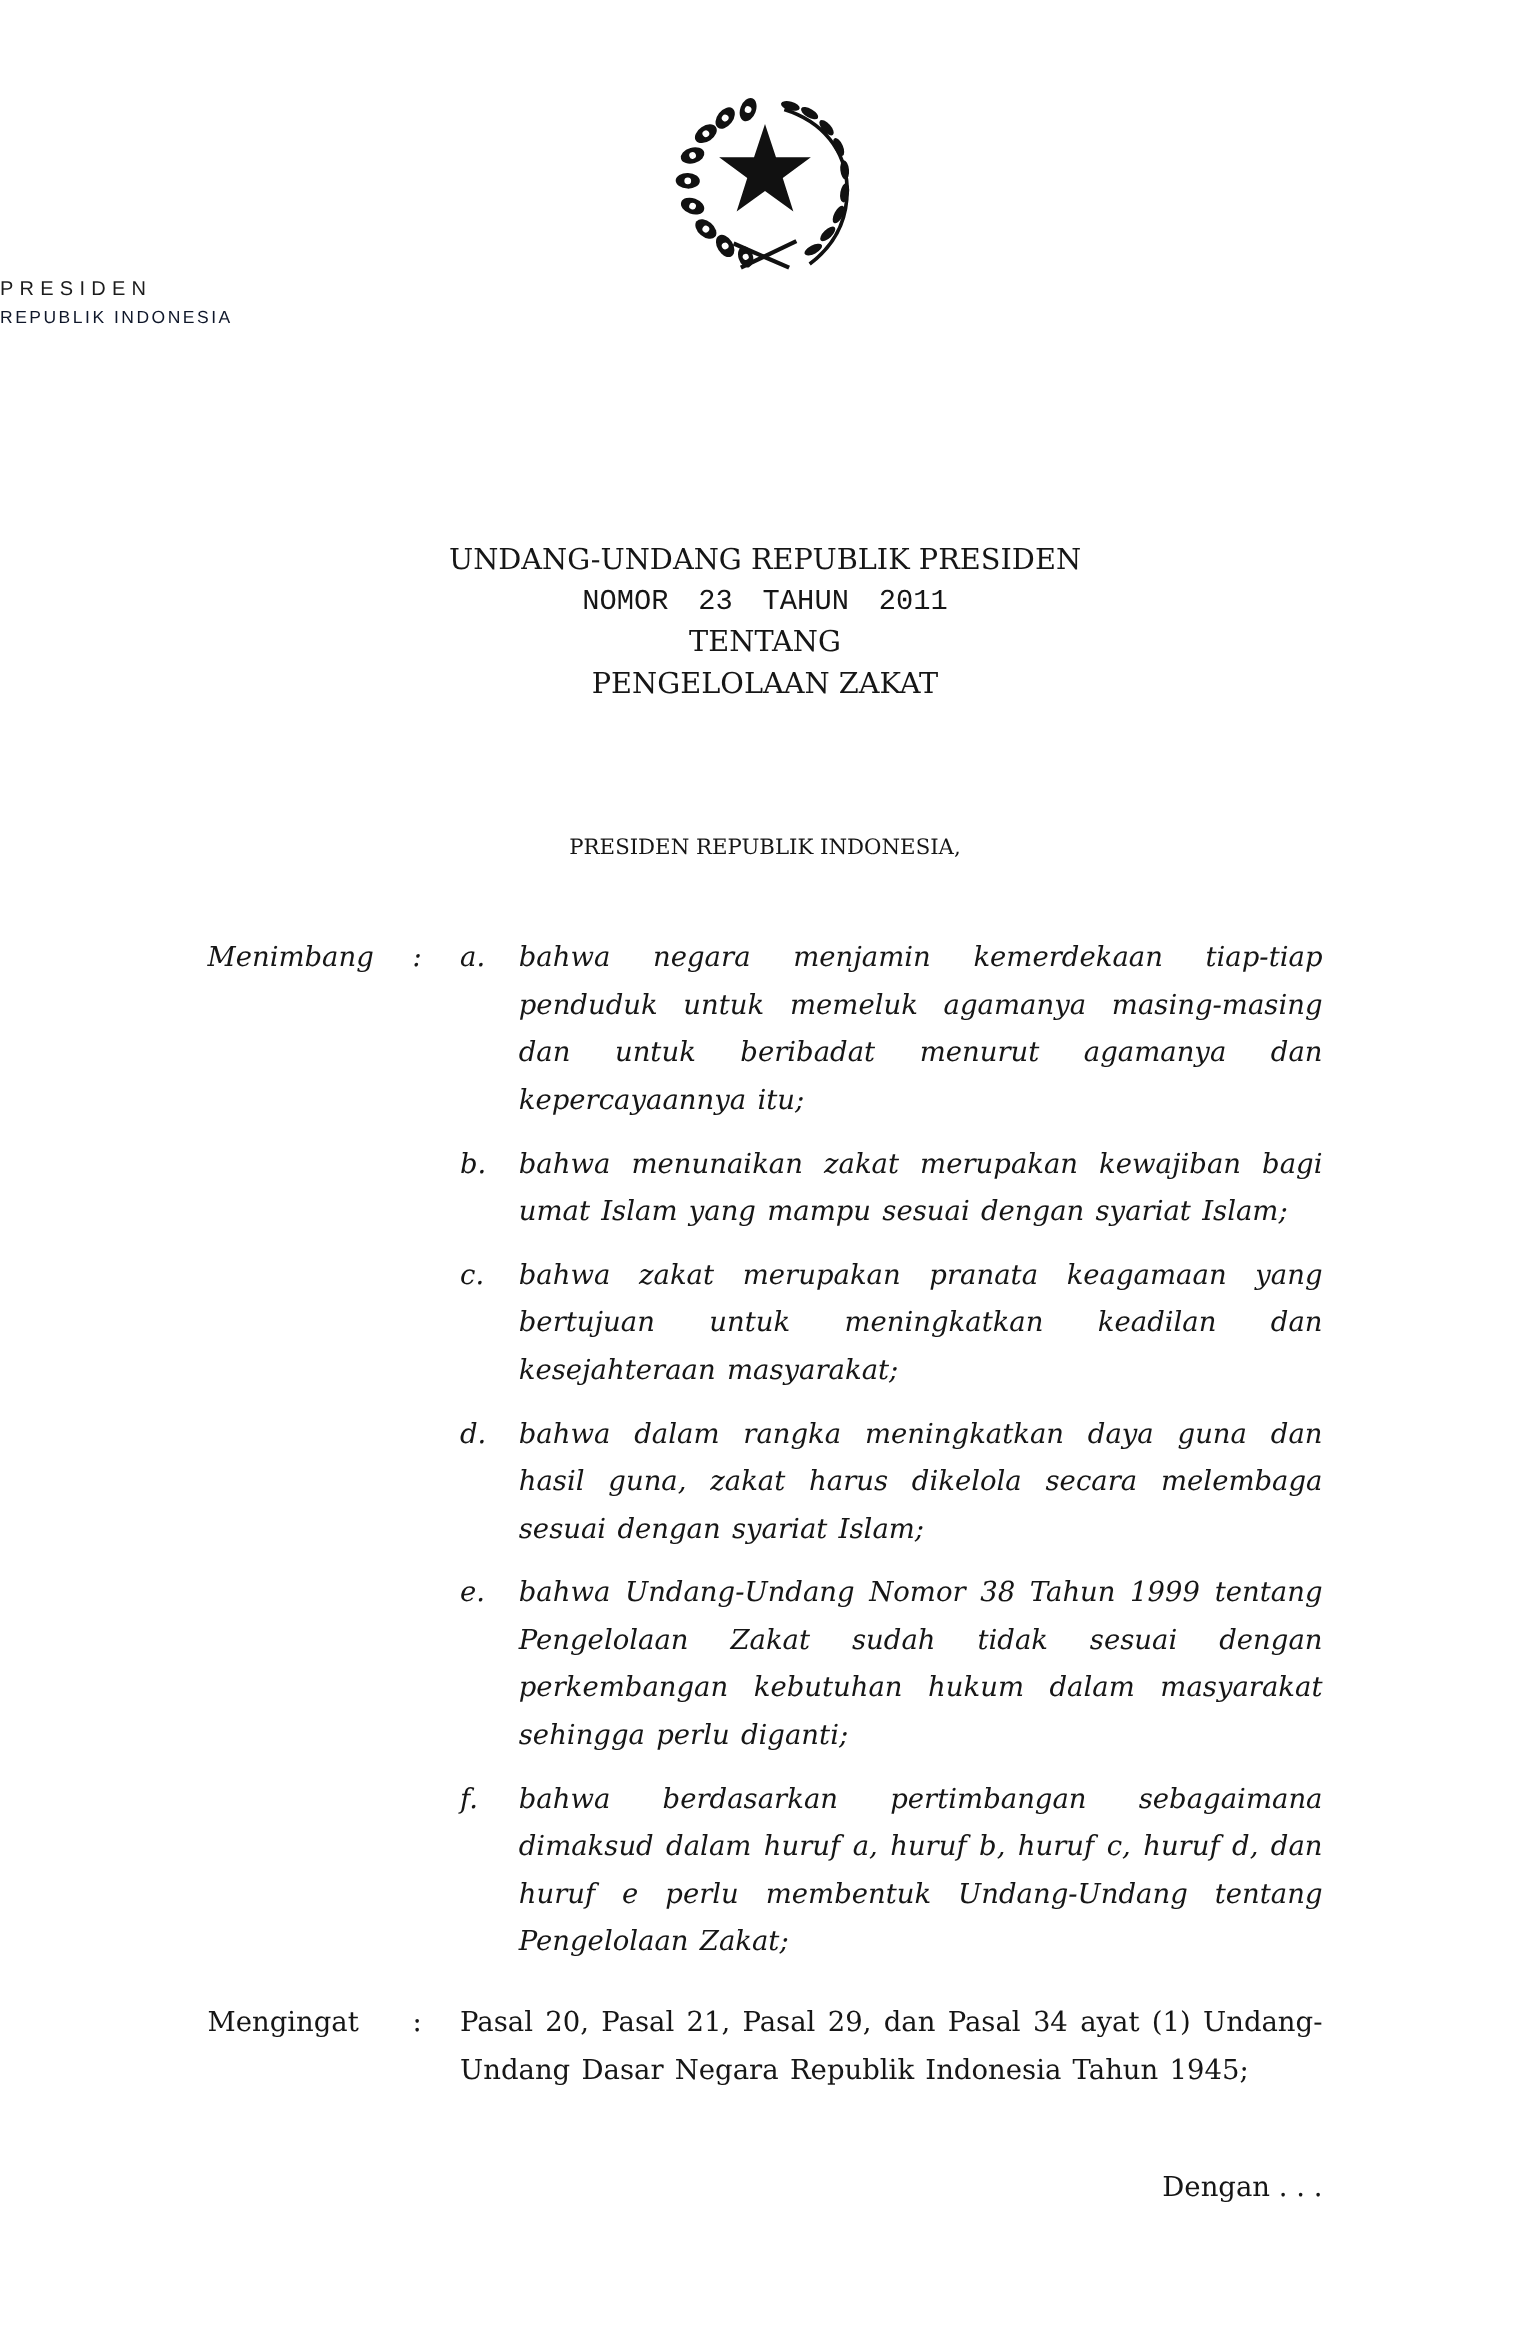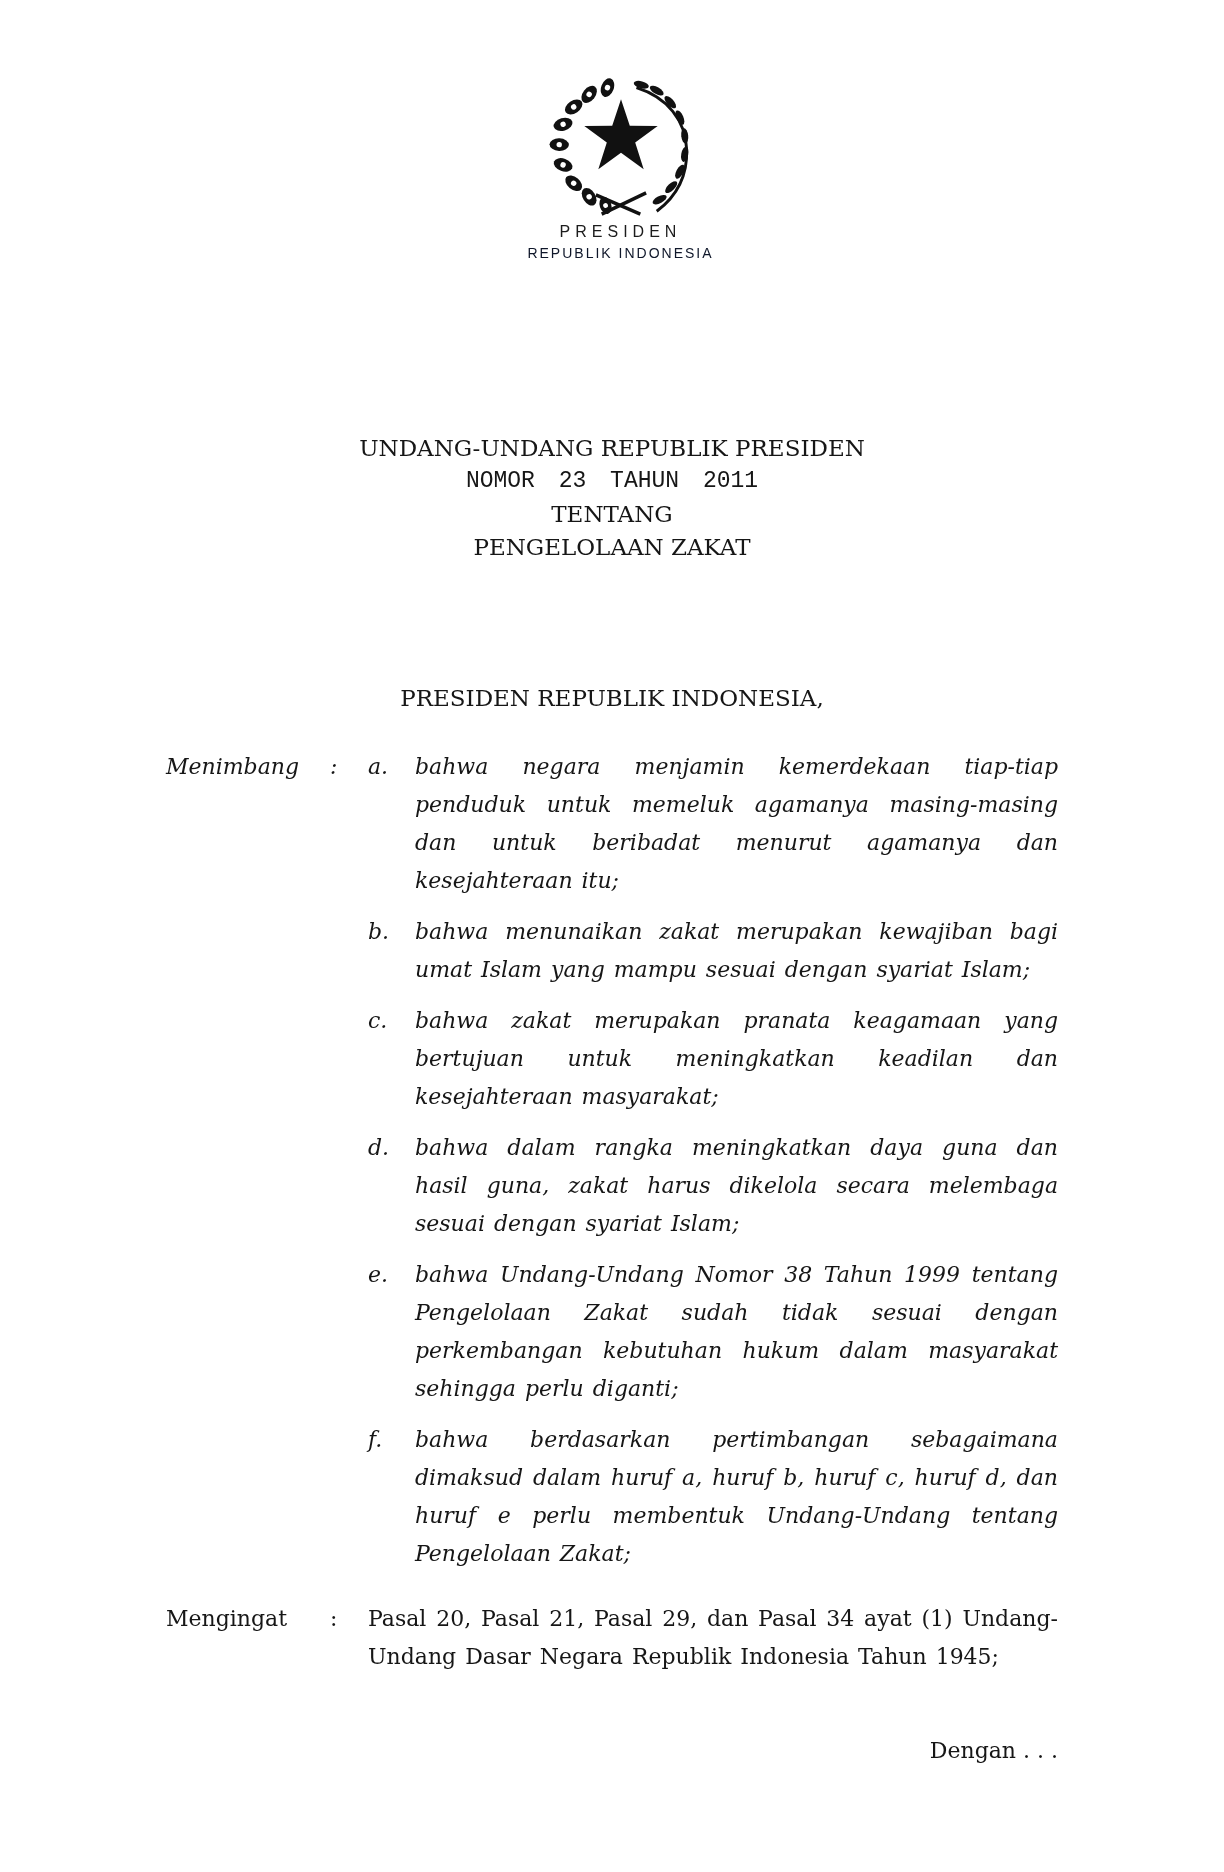--- a/index.html
+++ b/index.html
@@ -17,22 +17,20 @@
     font-family: "DejaVu Serif", serif;
     overflow: hidden;
   }
 
   
   .letterhead {
     position: absolute;
     top: 78px;
     left: 0;
     right: 0;
-    text-align: center;
-    padding-left: 17px;
   }
   .seal {
     display: block;
     margin: 0 auto;
     width: 158px;
     height: 140px;
   }
   .letterhead-line1 {
     margin-top: 5px;
     font-family: "Liberation Sans", sans-serif;
@@ -67,22 +65,21 @@
     right: 0;
     text-align: center;
     font-size: 23px;
   }
   .authority {
     position: absolute;
     top: 668px;
     left: 0;
     right: 0;
     text-align: center;
-    font-size: 23px;
-    margin-top: 17px;
+    font-size: 17px;
   }
 
   
   .clause {
     position: absolute;
     left: 166px;
     right: 166px;
     display: flex;
     align-items: flex-start;
     font-size: 22px;
@@ -221,21 +218,21 @@
   </div>
 
   <div class="authority">PRESIDEN REPUBLIK INDONESIA,</div>
 
   <div class="clause menimbang">
     <div class="clause-label">Menimbang</div>
     <div class="clause-colon">:</div>
     <div class="clause-body">
       <div class="item">
         <span class="item-letter">a.</span>
-        <span class="item-text">bahwa negara menjamin kemerdekaan tiap-tiap penduduk untuk memeluk agamanya masing-masing dan untuk beribadat menurut agamanya dan kesejahteraan itu;</span>
+        <span class="item-text">bahwa negara menjamin kemerdekaan tiap-tiap penduduk untuk memeluk agamanya masing-masing dan untuk beribadat menurut agamanya dan kepercayaannya itu;</span>
       </div>
       <div class="item">
         <span class="item-letter">b.</span>
         <span class="item-text">bahwa menunaikan zakat merupakan kewajiban bagi umat Islam yang mampu sesuai dengan syariat Islam;</span>
       </div>
       <div class="item">
         <span class="item-letter">c.</span>
         <span class="item-text">bahwa zakat merupakan pranata keagamaan yang bertujuan untuk meningkatkan keadilan dan kesejahteraan masyarakat;</span>
       </div>
       <div class="item">

